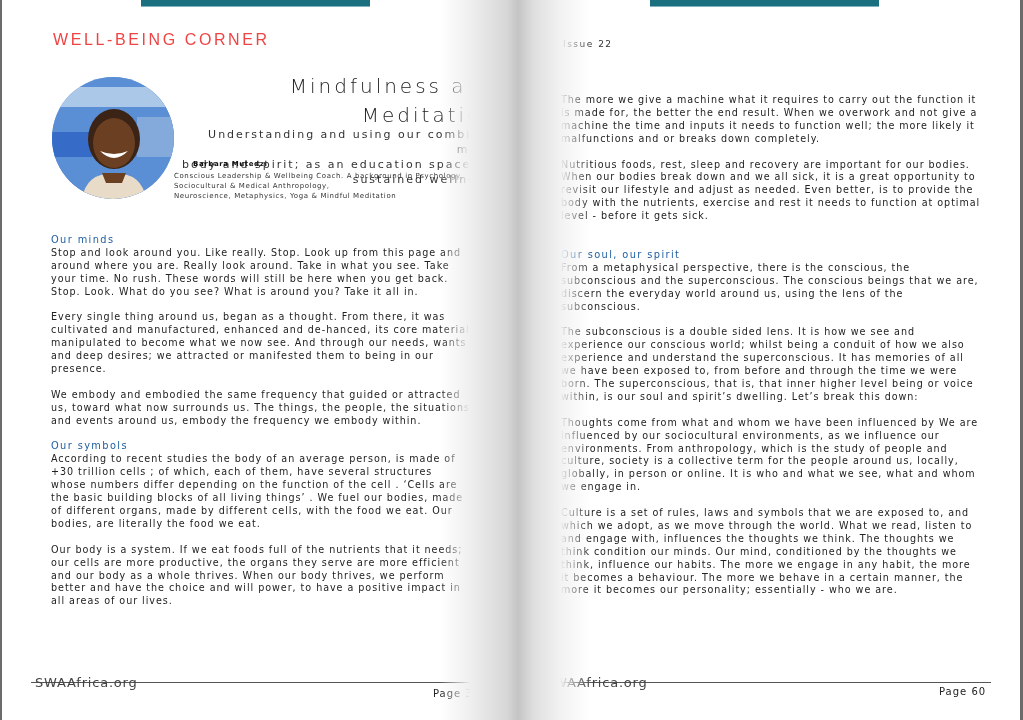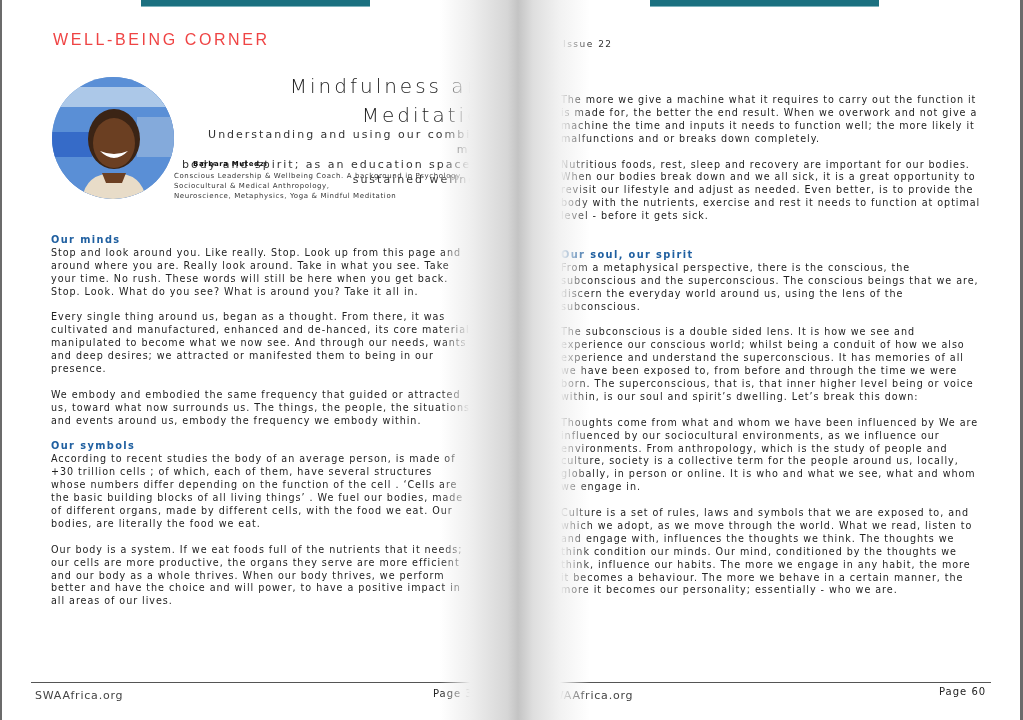--- a/index.html
+++ b/index.html
@@ -45,30 +45,30 @@
   .author-bio {
     position: absolute; left: 174px; top: 171px; width: 330px;
     font-size: 7px; letter-spacing: 0.6px; line-height: 10px; color: #333;
   }
   .col {
     position: absolute; font-family: "DejaVu Sans", sans-serif; font-size: 9.6px; line-height: 12.9px;
     letter-spacing: 0.95px; color: #222;
   }
   .col.left { left: 51px; top: 234px; width: 420px; }
   .col.right { left: 561px; top: 94px; width: 420px; }
-  .col h3 { margin: 0; font-weight: bold; font-size: 9.8px; color: #1f5fa0; letter-spacing: 1.4px; }
+  .col h3 { margin: 0; font-weight: normal; font-size: 9.8px; color: #1f5fa0; letter-spacing: 1.4px; }
   .col p { margin: 0 0 12.9px 0; }
   .col .gap { height: 13px; }
   .issue {
     position: absolute; left: 563px; top: 39px; font-size: 9px; letter-spacing: 1.5px; color: #333;
   }
   .footer-rule { position: absolute; top: 682px; height: 1px; background: #555; }
   .footer-rule.left { left: 31px; width: 451px; }
   .footer-rule.right { left: 540px; width: 451px; }
-  .footer-site { position: absolute; top: 689px; font-size: 11px; letter-spacing: 0.8px; color: #444; text-align: right; }
+  .footer-site { position: absolute; top: 675px; font-size: 13px; letter-spacing: 0.8px; color: #444; text-align: right; }
   .footer-site.left { left: 35px; }
   .footer-site.right { left: 545px; }
   .footer-page { position: absolute; font-size: 10px; letter-spacing: 1px; color: #222; }
   .footer-page.left { left: 433px; top: 688px; }
   .footer-page.right { left: 939px; top: 686px; }
 </style>
 </head>
 <body>
 
 <div class="frame-left"></div>

